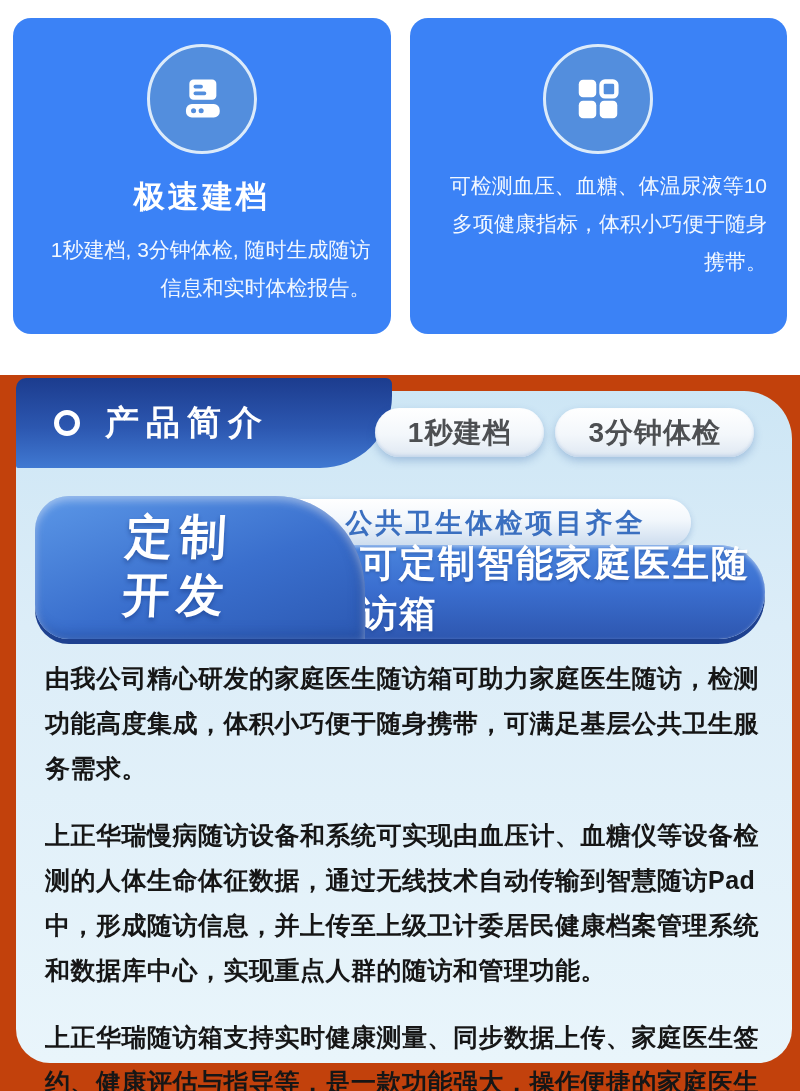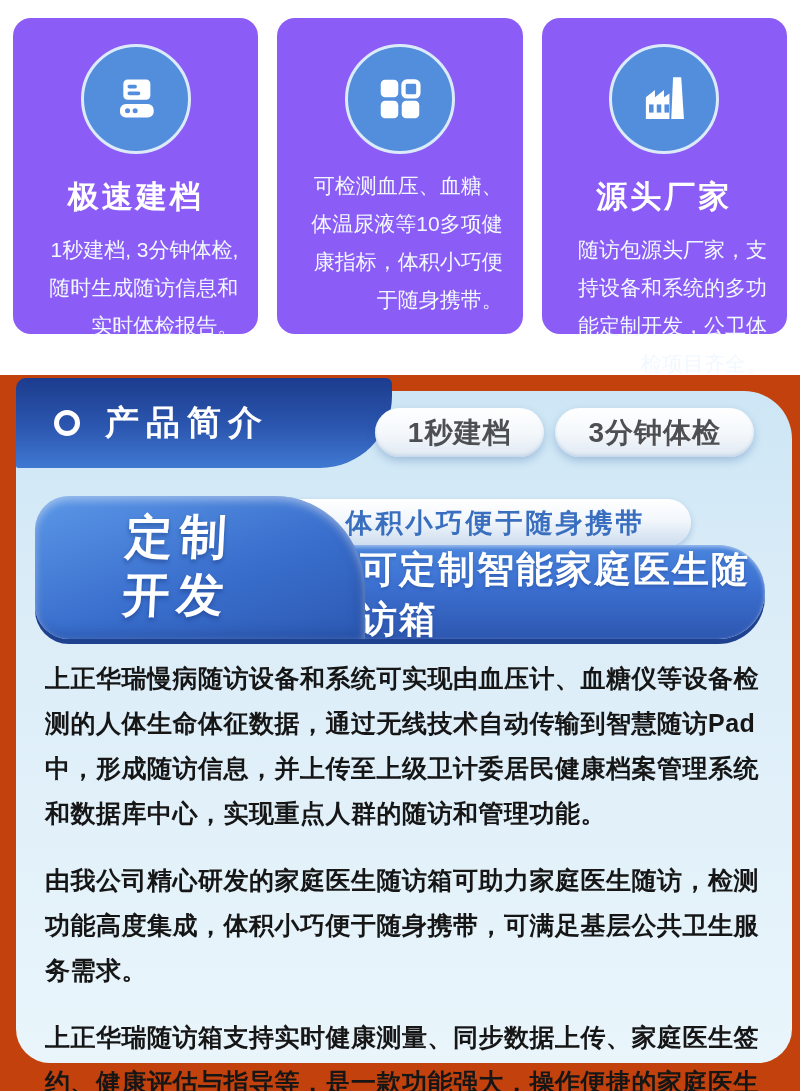--- a/index.html
+++ b/index.html
@@ -11,21 +11,21 @@
   }
   .page{position:relative;width:800px;height:1091px;background:#ffffff;overflow:hidden;}
 
   
   .cards{
     position:absolute;top:18px;left:13px;right:13px;
     display:flex;gap:19px;
   }
   .card{
     flex:1;height:316px;
-    background:#8b5cf6;
+    background:#3b82f6;
     border-radius:18px;
     color:#ffffff;
     box-sizing:border-box;
   }
   .icon-circle{
     width:104px;height:104px;border-radius:50%;
     background:#538edd;
     border:3px solid #dcebfa;
     margin:26px auto 0;
     display:flex;align-items:center;justify-content:center;
@@ -91,21 +91,21 @@
   }
   .strip-text{
     color:#3a6fc0;font-size:27px;font-weight:700;letter-spacing:3px;
     padding-left:70px;
   }
   .bar{
     position:absolute;left:245px;right:0;top:50px;height:94px;
     background:linear-gradient(180deg,#4a85dd 0%,#3b6fd0 45%,#2e57b0 100%);
     border-radius:4px 47px 47px 4px;
     box-shadow:0 5px 0 #1e4190, inset 0 2px 4px rgba(255,255,255,.5);
-    display:flex;align-items:flex-start;justify-content:center;
+    display:flex;align-items:flex-end;justify-content:center;
     z-index:2;
   }
   .headline{
     color:#ffffff;font-size:37px;font-weight:700;letter-spacing:2px;
     padding-left:80px;
     text-shadow:0 2px 3px rgba(25,60,130,.35);
   }
   .blob{
     position:absolute;left:0;top:1px;width:330px;height:143px;
     background:linear-gradient(160deg,#5b97e7 0%,#3a6fcd 55%,#2c59b3 100%);
@@ -157,64 +157,51 @@
         <svg viewBox="0 0 64 64" width="56" height="56" aria-hidden="true">
           <rect x="10" y="10" width="20" height="20" rx="5" fill="#ffffff"></rect>
           <rect x="36" y="12" width="17" height="17" rx="4" fill="none" stroke="#ffffff" stroke-width="5"></rect>
           <rect x="10" y="34" width="20" height="20" rx="5" fill="#ffffff"></rect>
           <rect x="34" y="34" width="20" height="20" rx="5" fill="#ffffff"></rect>
         </svg>
       </div>
       <p class="card-desc">可检测血压、血糖、体温尿液等10多项健康指标，体积小巧便于随身携带。</p>
     </div>
 
-    <div class="card">
-      <div class="icon-circle">
-        <svg viewBox="0 0 64 64" width="58" height="58" aria-hidden="true">
-          <polygon points="42,8 51,8 54,54 40,54" fill="#ffffff"></polygon>
-          <polygon points="12,54 12,30 22,22 22,30 32,22 32,30 38,26 38,54" fill="#ffffff"></polygon>
-          <rect x="15.5" y="38" width="5" height="9" fill="#538edd"></rect>
-          <rect x="24" y="38" width="5" height="9" fill="#538edd"></rect>
-          <rect x="32.5" y="38" width="5" height="9" fill="#538edd"></rect>
-        </svg>
-      </div>
-      <h2 class="card-title">源头厂家</h2>
-      <p class="card-desc">随访包源头厂家，支持设备和系统的多功能定制开发，公卫体检项目齐全。</p>
-    </div>
 
   </section>
 
   <section class="panel">
     <div class="light-area"></div>
 
     <div class="header-bar">
       <span class="ring"></span>
       <h1 class="header-title">产品简介</h1>
     </div>
 
     <div class="badges">
       <div class="pill">1秒建档</div>
       <div class="pill">3分钟体检</div>
     </div>
 
     <div class="banner">
       <div class="strip">
-        <span class="strip-text">体积小巧便于随身携带</span>
+        <span class="strip-text">公共卫生体检项目齐全</span>
       </div>
       <div class="bar">
         <span class="headline">可定制智能家庭医生随访箱</span>
       </div>
       <div class="blob">
         <div class="tag">
           <div>定制</div>
           <div>开发</div>
         </div>
       </div>
     </div>
 
     <div class="content">
+      <p>由我公司精心研发的家庭医生随访箱可助力家庭医生随访，检测功能高度集成，体积小巧便于随身携带，可满足基层公共卫生服务需求。</p>
       <p>上正华瑞慢病随访设备和系统可实现由血压计、血糖仪等设备检测的人体生命体征数据，通过无线技术自动传输到智慧随访Pad中，形成随访信息，并上传至上级卫计委居民健康档案管理系统和数据库中心，实现重点人群的随访和管理功能。</p>
-      <p>由我公司精心研发的家庭医生随访箱可助力家庭医生随访，检测功能高度集成，体积小巧便于随身携带，可满足基层公共卫生服务需求。</p>
       <p>上正华瑞随访箱支持实时健康测量、同步数据上传、家庭医生签约、健康评估与指导等，是一款功能强大，操作便捷的家庭医生随访箱。</p>
     </div>
   </section>
 
 </div>
 
 </body></html>

